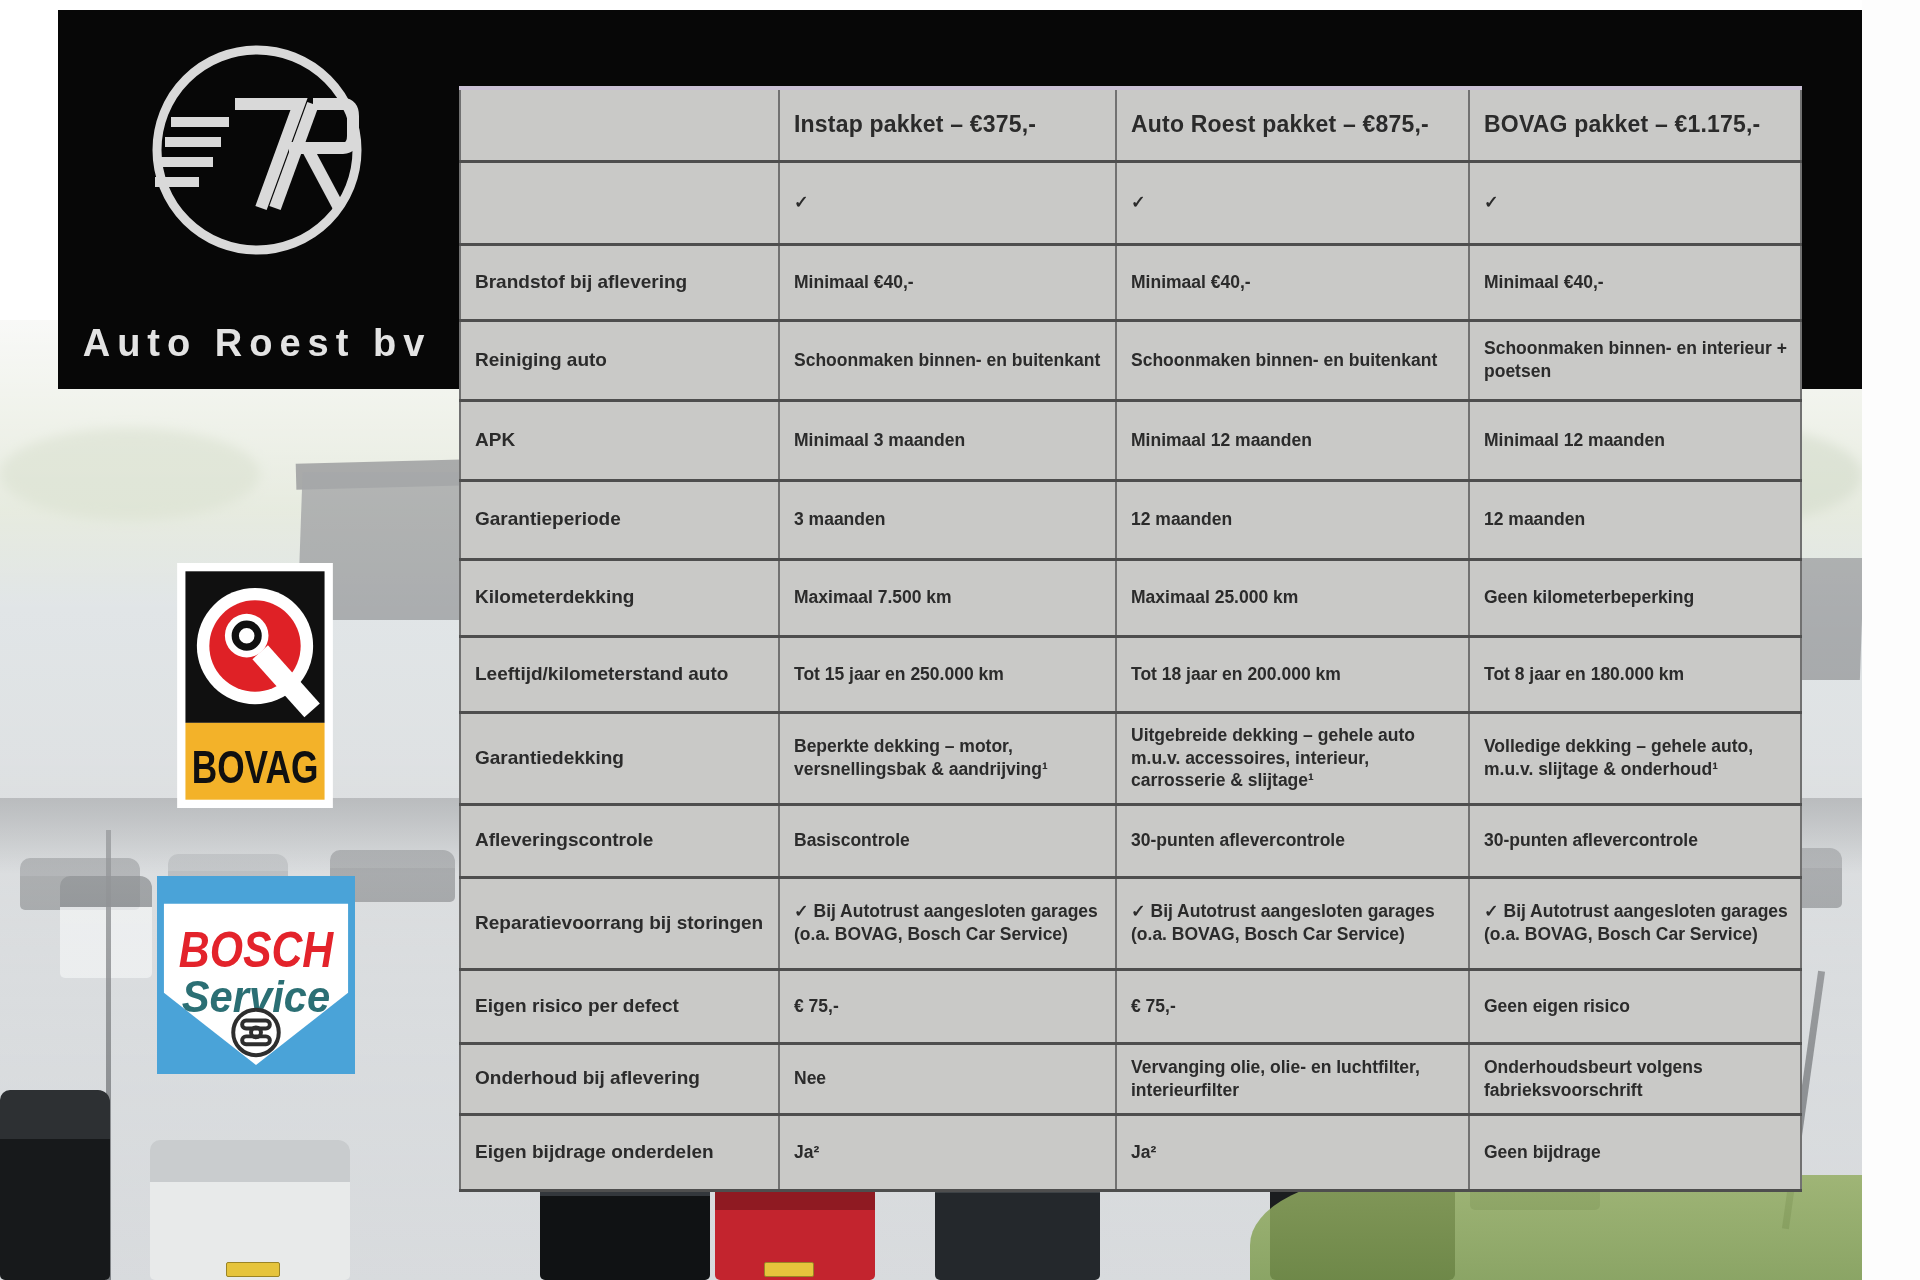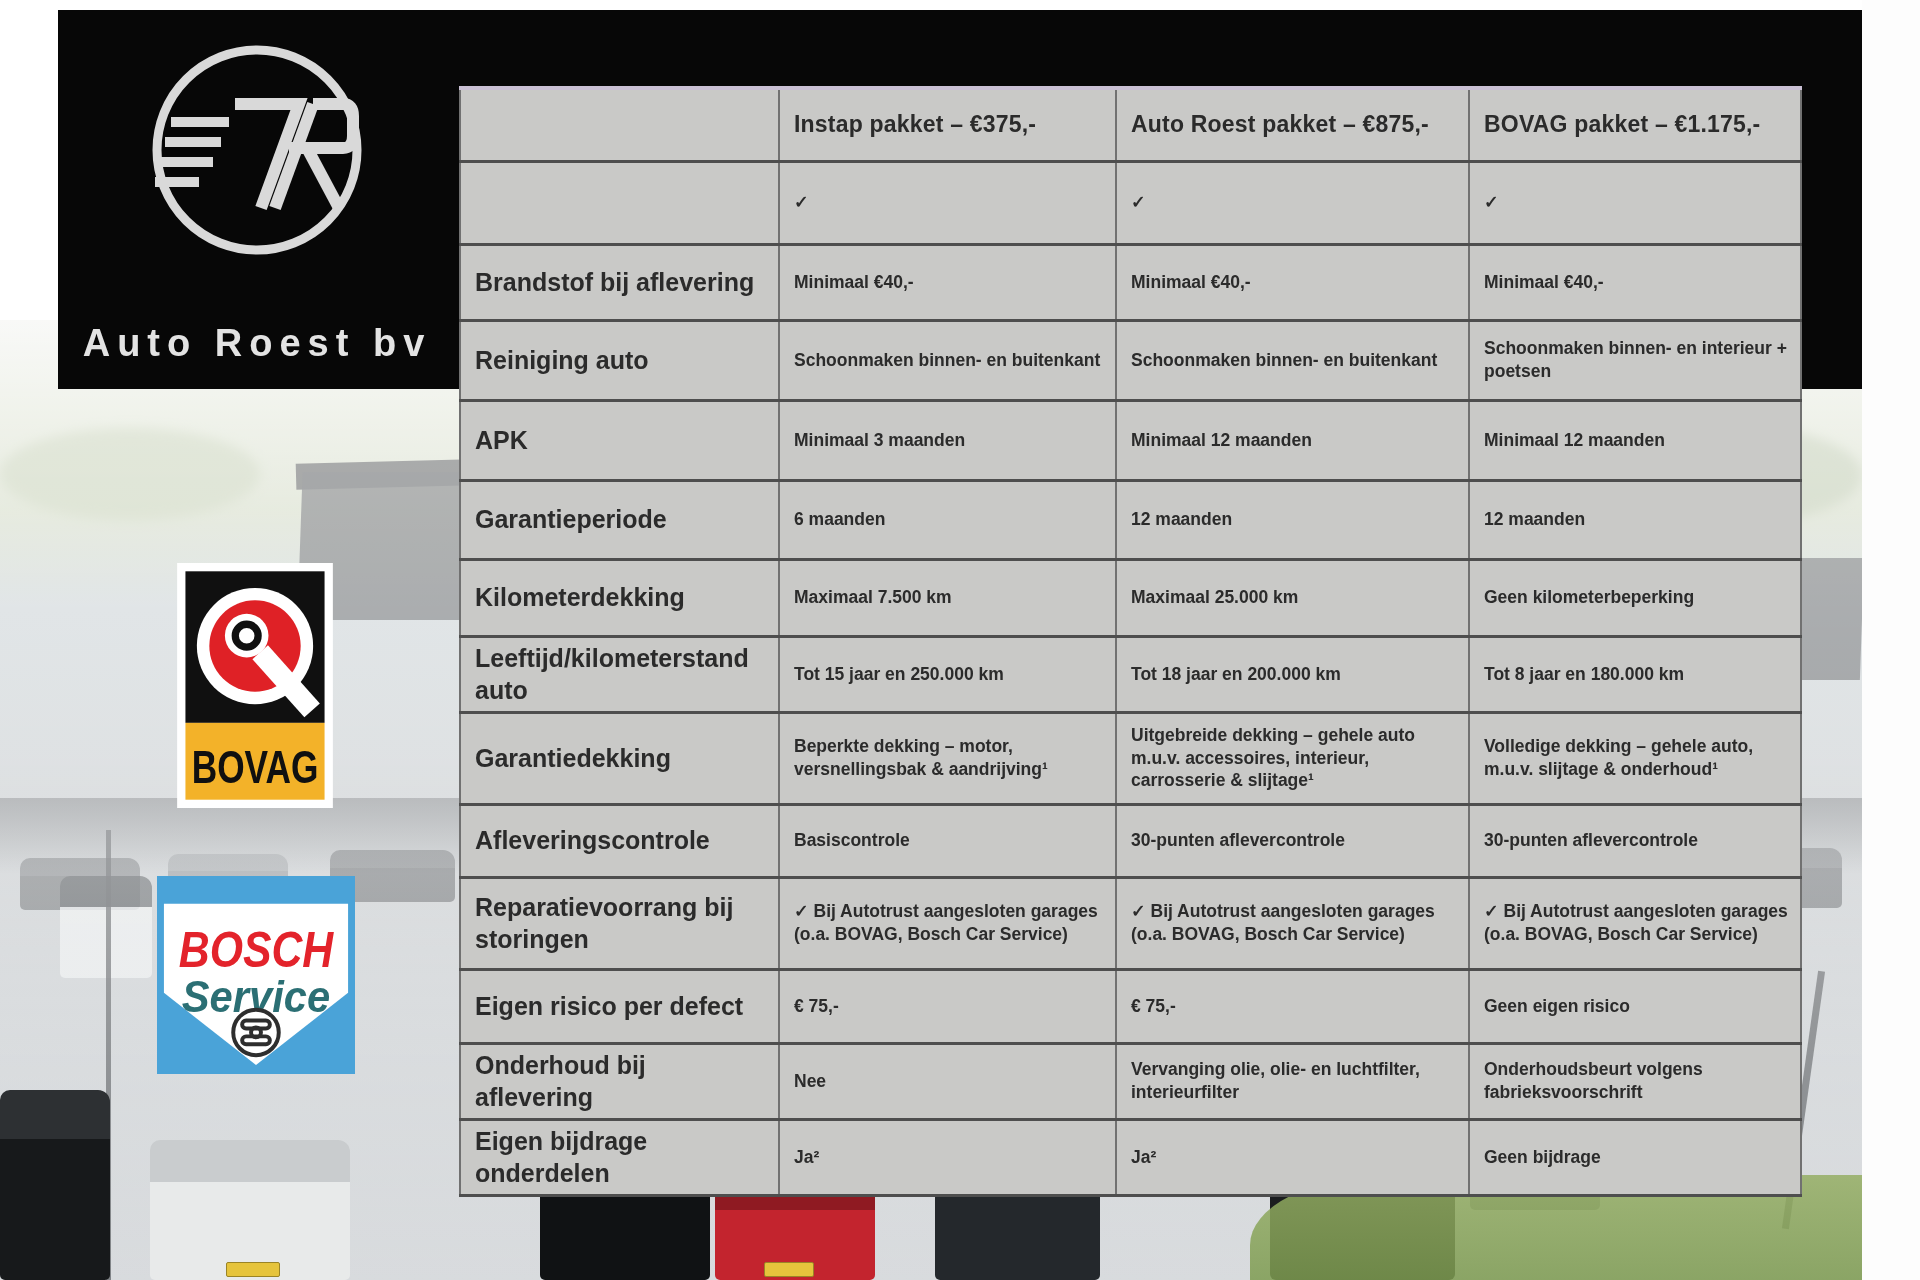--- a/index.html
+++ b/index.html
@@ -39,21 +39,21 @@
   .bosch{position:absolute;left:157px;top:876px;z-index:3;font-style:italic;}
 
   
   .packages{position:absolute;left:459px;top:86px;z-index:4;width:1341px;height:1102px;
     border-collapse:collapse;table-layout:fixed;background:#c9c9c7;color:#2b2b2b;padding-left:48px;}
   .packages th,.packages td{border-top:3px solid #4e4e4e;border-left:2px solid #717171;
     padding:4px 12px 4px 14px;vertical-align:middle;text-align:left;font-weight:bold;line-height:1.3;}
   .packages tr:first-child th{border-top:none;}
   .packages{border:2px solid #717171;border-top:4px solid #c9c0d4;border-bottom:3px solid #4e4e4e;}
   .packages th{font-size:23px;letter-spacing:.2px;}
-  .packages td.lbl{font-size:25px;}
+  .packages td.lbl{font-size:19px;}
   .packages td.val{font-size:17.5px;}
 
   .right-strip{position:absolute;right:0;top:0;width:58px;height:1280px;background:#fdfdfd;z-index:5;}
 </style>
 </head>
 <body>
 
 <div class="stage">
 
   <div class="photo">
@@ -184,21 +184,21 @@
       <td class="val">Schoonmaken binnen- en interieur + poetsen</td>
     </tr>
     <tr style="height:80px">
       <td class="lbl">APK</td>
       <td class="val">Minimaal 3 maanden</td>
       <td class="val">Minimaal 12 maanden</td>
       <td class="val">Minimaal 12 maanden</td>
     </tr>
     <tr style="height:79px">
       <td class="lbl">Garantieperiode</td>
-      <td class="val">6 maanden</td>
+      <td class="val">3 maanden</td>
       <td class="val">12 maanden</td>
       <td class="val">12 maanden</td>
     </tr>
     <tr style="height:77px">
       <td class="lbl">Kilometerdekking</td>
       <td class="val">Maximaal 7.500 km</td>
       <td class="val">Maximaal 25.000 km</td>
       <td class="val">Geen kilometerbeperking</td>
     </tr>
     <tr style="height:76px">

